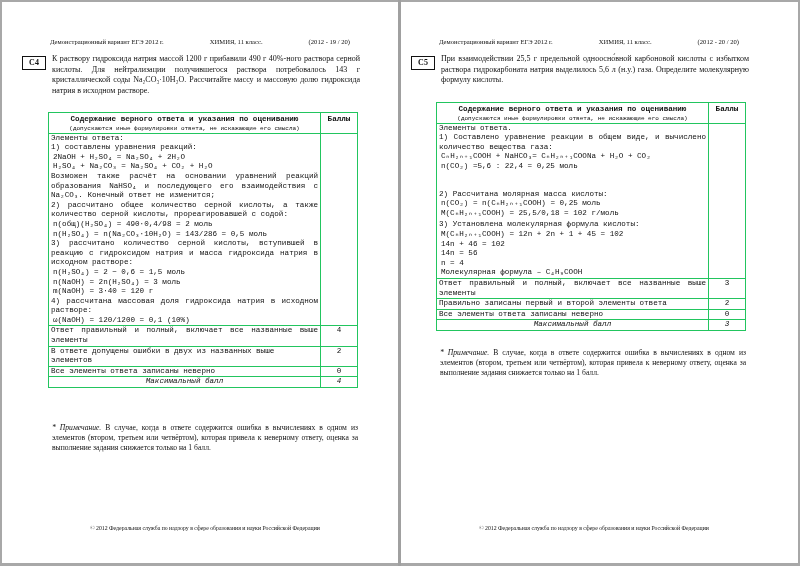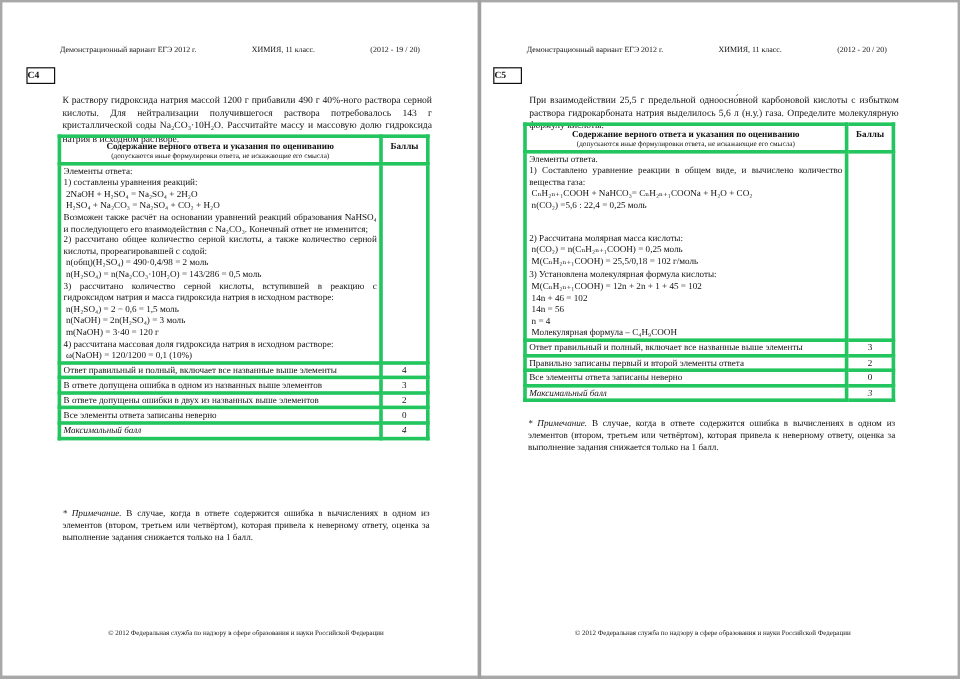--- a/index.html
+++ b/index.html
@@ -20,38 +20,38 @@
   .page.left { left: 0; }
   .page.right { left: 389px; }
 
   .running-head {
     position: absolute; top: 38px; left: 50px; width: 300px;
     font-size: 6.6px; display: flex; justify-content: space-between;
   }
   .task-label {
     position: absolute; top: 56px; left: 22px;
     border: 1px solid #111; width: 22px; height: 12px;
-    font-size: 8px; font-weight: bold; text-align: left; line-height: 12px;
+    font-size: 8px; font-weight: bold; text-align: center; line-height: 12px;
   }
   .task-text {
     position: absolute; top: 54px; left: 52px; width: 308px;
-    font-size: 8px; line-height: 10.5px; text-align: justify; margin-top: 25px;
+    font-size: 8px; line-height: 10.5px; text-align: justify;
   }
 
   table.grading {
     position: absolute; border-collapse: collapse;
     font-size: 7.6px; line-height: 9.6px;
   }
   table.grading td, table.grading th {
-    border: 3px solid #22c55e; padding: 0 2px; vertical-align: top;
+    border: 1px solid #22c55e; padding: 0 2px; vertical-align: top; font-family: Liberation Mono, monospace;
   }
   table.grading th { font-weight: bold; text-align: center; font-size: 7.6px; padding-top: 2px; }
   table.grading th .sub { font-weight: normal; font-size: 6px; display: block; line-height: 8px; }
   .score { text-align: center; width: 32px; }
-  .max-row td.label { text-align: left; font-style: italic; }
+  .max-row td.label { text-align: center; font-style: italic; }
   .max-row td.score { font-style: italic; }
   .just { text-align: justify; }
   .line { display: block; }
   .formula { display: block; padding-left: 2px; }
 
   .note {
     position: absolute; font-size: 7.6px; line-height: 10px; text-align: justify;
   }
   .note .note-label { font-style: italic; }
   .footer {
@@ -101,24 +101,20 @@
         <span class="formula">n(NaOH) = 2n(H₂SO₄) = 3 моль</span>
         <span class="formula">m(NaOH) = 3·40 = 120 г</span>
         <span class="line">4) рассчитана массовая доля гидроксида натрия в исходном растворе:</span>
         <span class="formula">ω(NaOH) = 120/1200 = 0,1 (10%)</span>
       </td>
       <td class="score"></td>
     </tr>
     <tr>
       <td class="just">Ответ правильный и полный, включает все названные выше элементы</td>
       <td class="score">4</td>
-    </tr>
-    <tr>
-      <td>В ответе допущена ошибка в одном из названных выше элементов</td>
-      <td class="score">3</td>
     </tr>
     <tr>
       <td>В ответе допущены ошибки в двух из названных выше элементов</td>
       <td class="score">2</td>
     </tr>
     <tr>
       <td>Все элементы ответа записаны неверно</td>
       <td class="score">0</td>
     </tr>
     <tr class="max-row">

